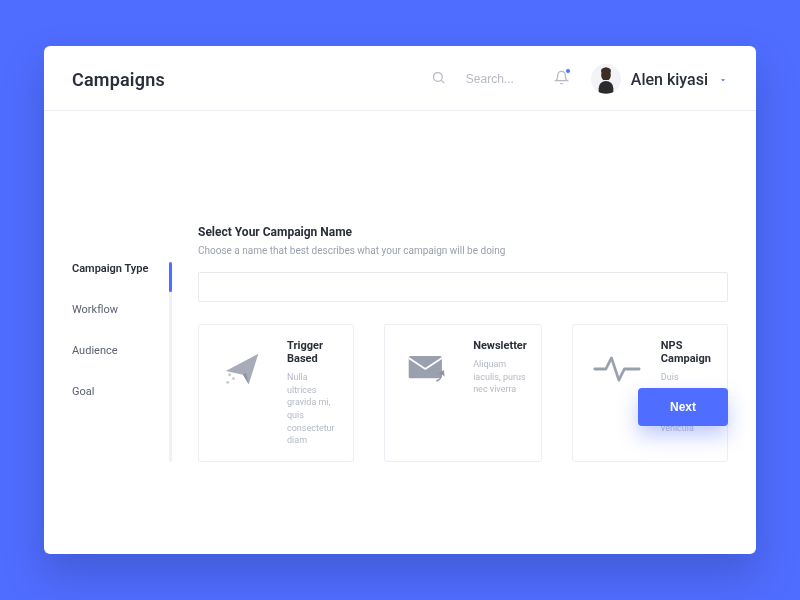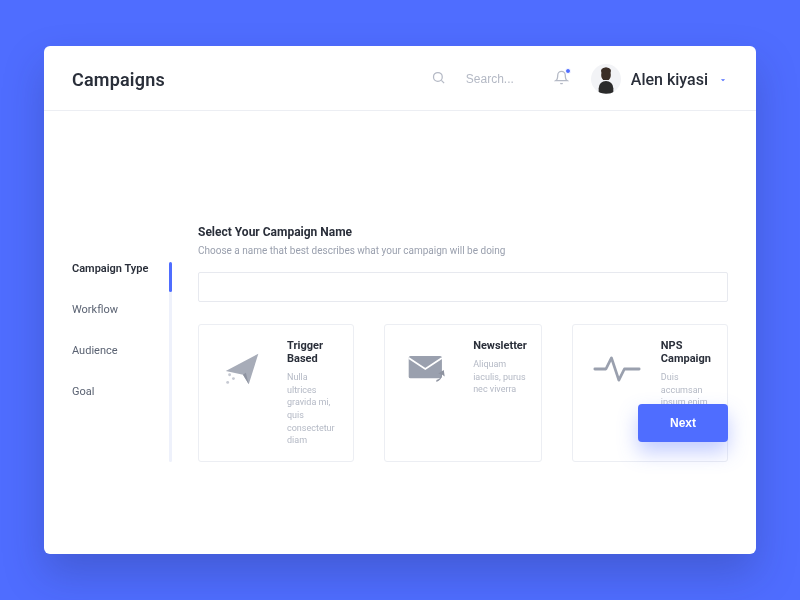--- a/index.html
+++ b/index.html
@@ -67,21 +67,21 @@
   .card {
     border: 1px solid #eceef3; border-radius: 3px; padding: 14px 14px;
     display: flex; gap: 14px; align-items: flex-start; cursor: pointer;
     min-height: 88px;
   }
   .card-icon { width: 60px; height: 60px; display: flex; align-items: center; justify-content: center; color: #9aa0ae; flex-shrink: 0; }
   .card-title { font-size: 11px; font-weight: 700; color: #2a2f3a; margin-bottom: 6px; }
   .card-desc { font-size: 9px; color: #b4b9c5; line-height: 1.4; max-width: 130px; }
 
   .next-btn {
-    position: absolute; right: 28px; bottom: 20px;
+    position: absolute; right: 28px; bottom: 36px;
     background: #4f6dff; color: #fff; border: none; border-radius: 4px;
     font-size: 12px; font-weight: 600; padding: 12px 32px; cursor: pointer;
     box-shadow: 0 10px 20px rgba(79,109,255,0.35);
   }
 </style>
 </head>
 <body>
 
 <div class="app">
 

